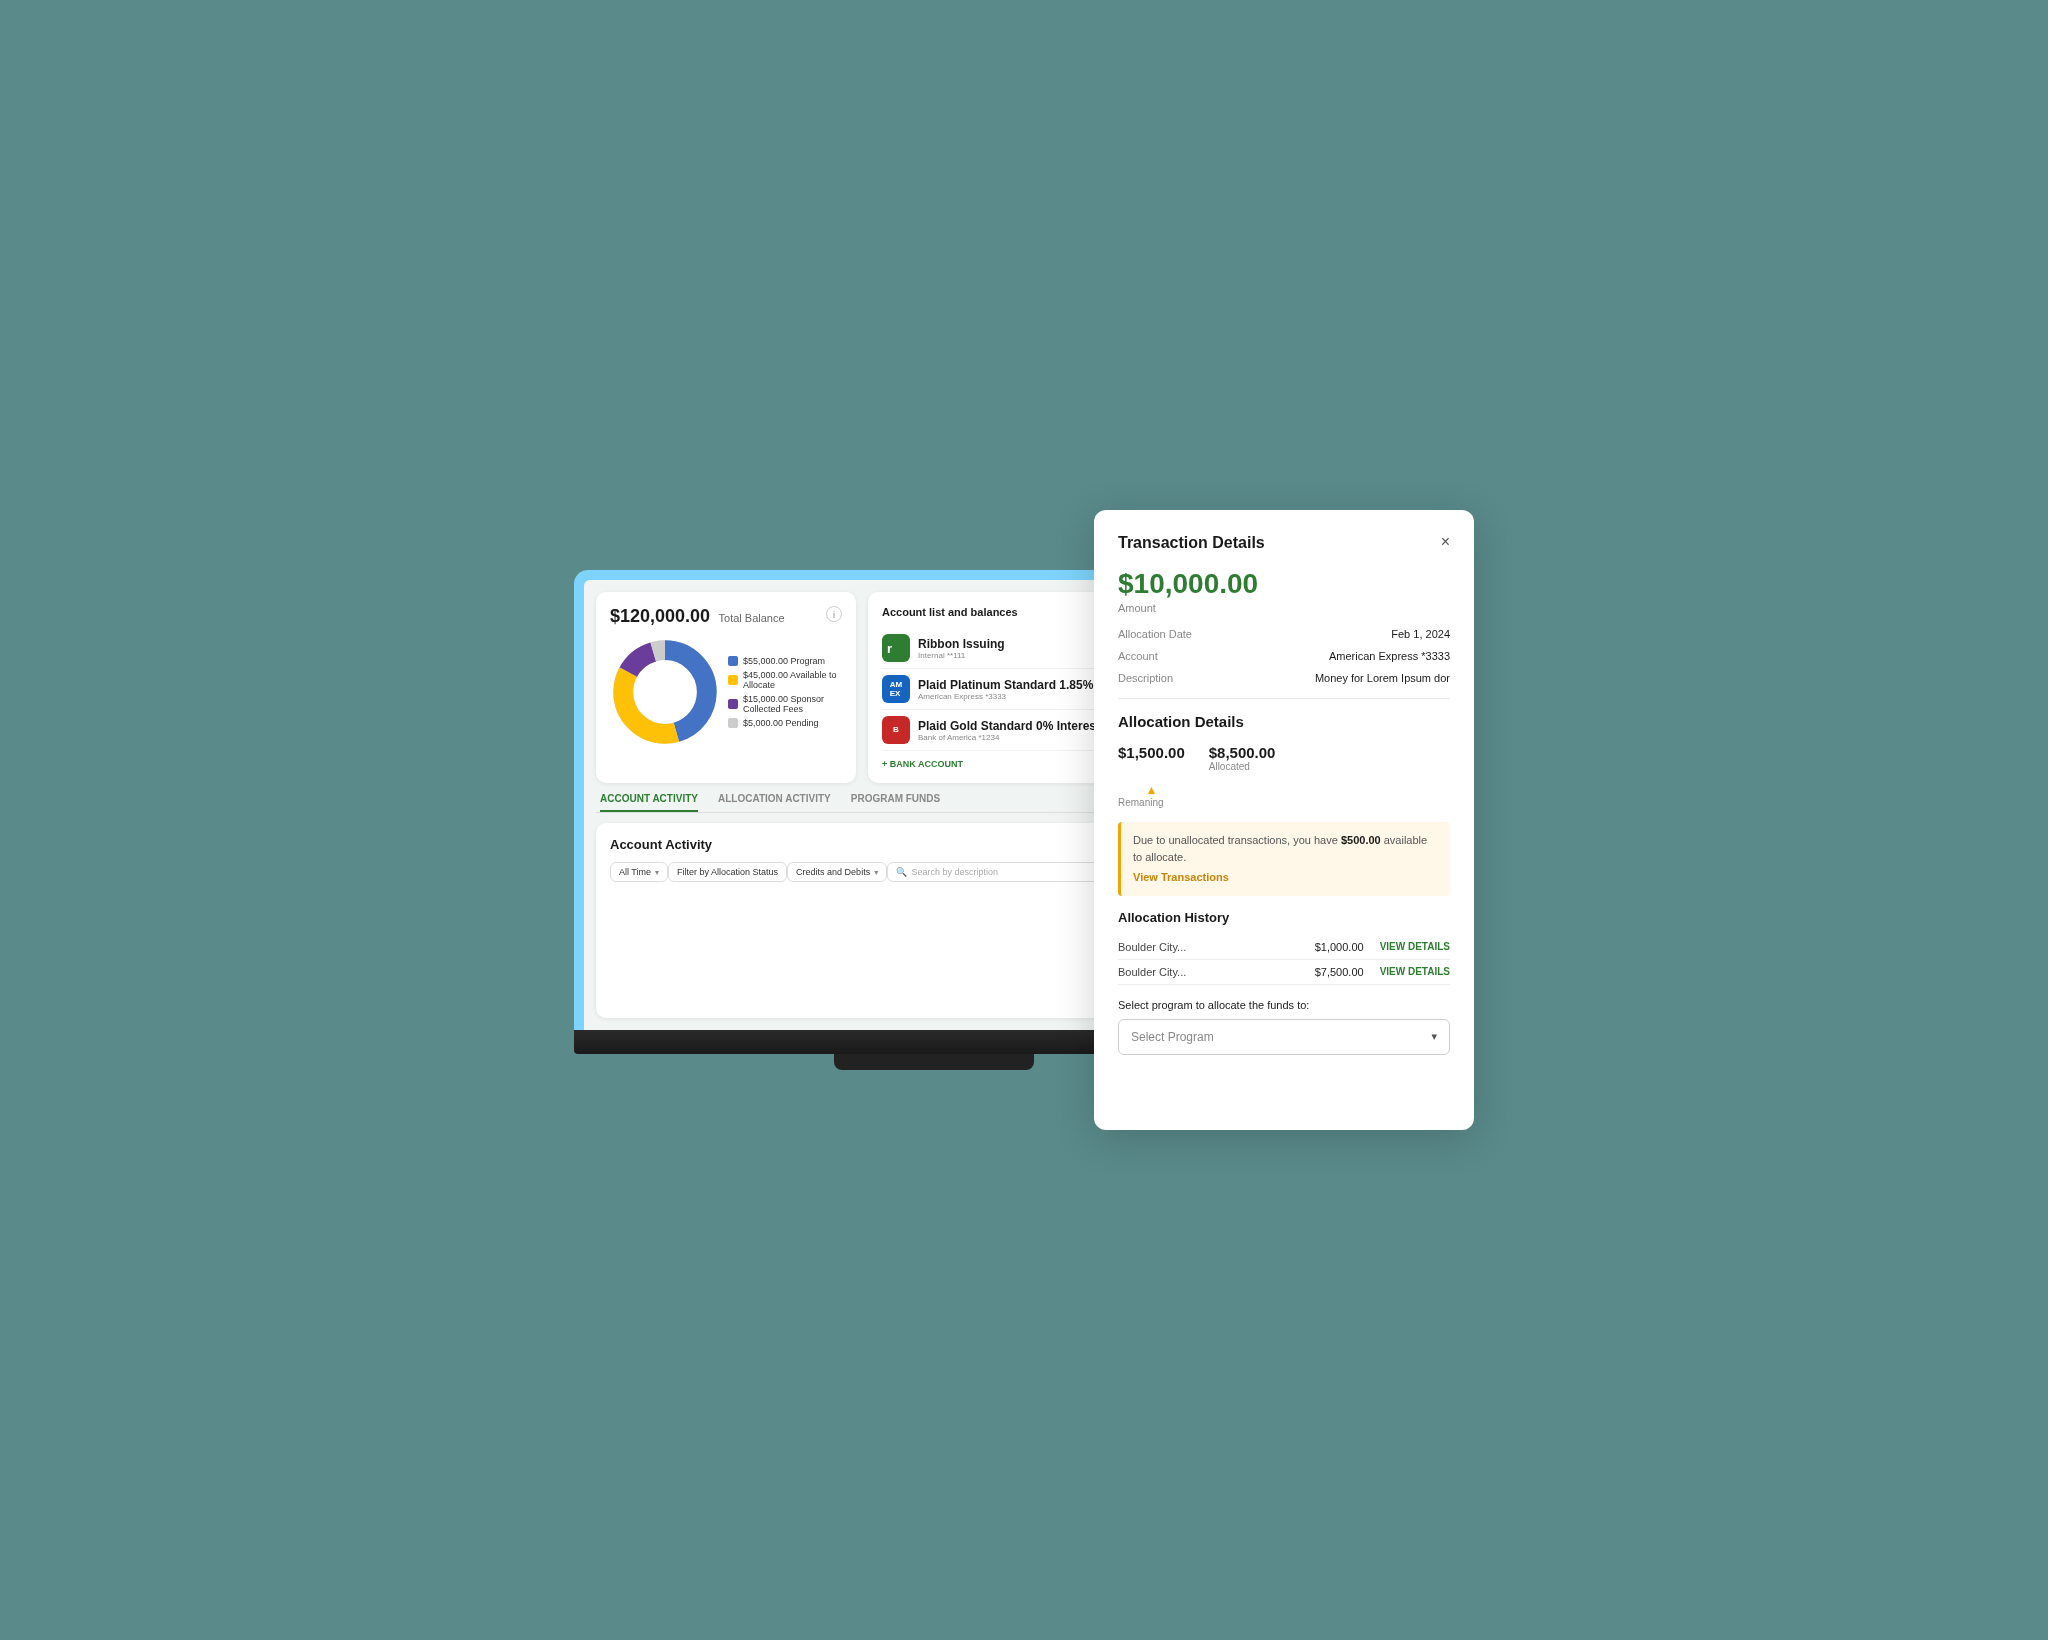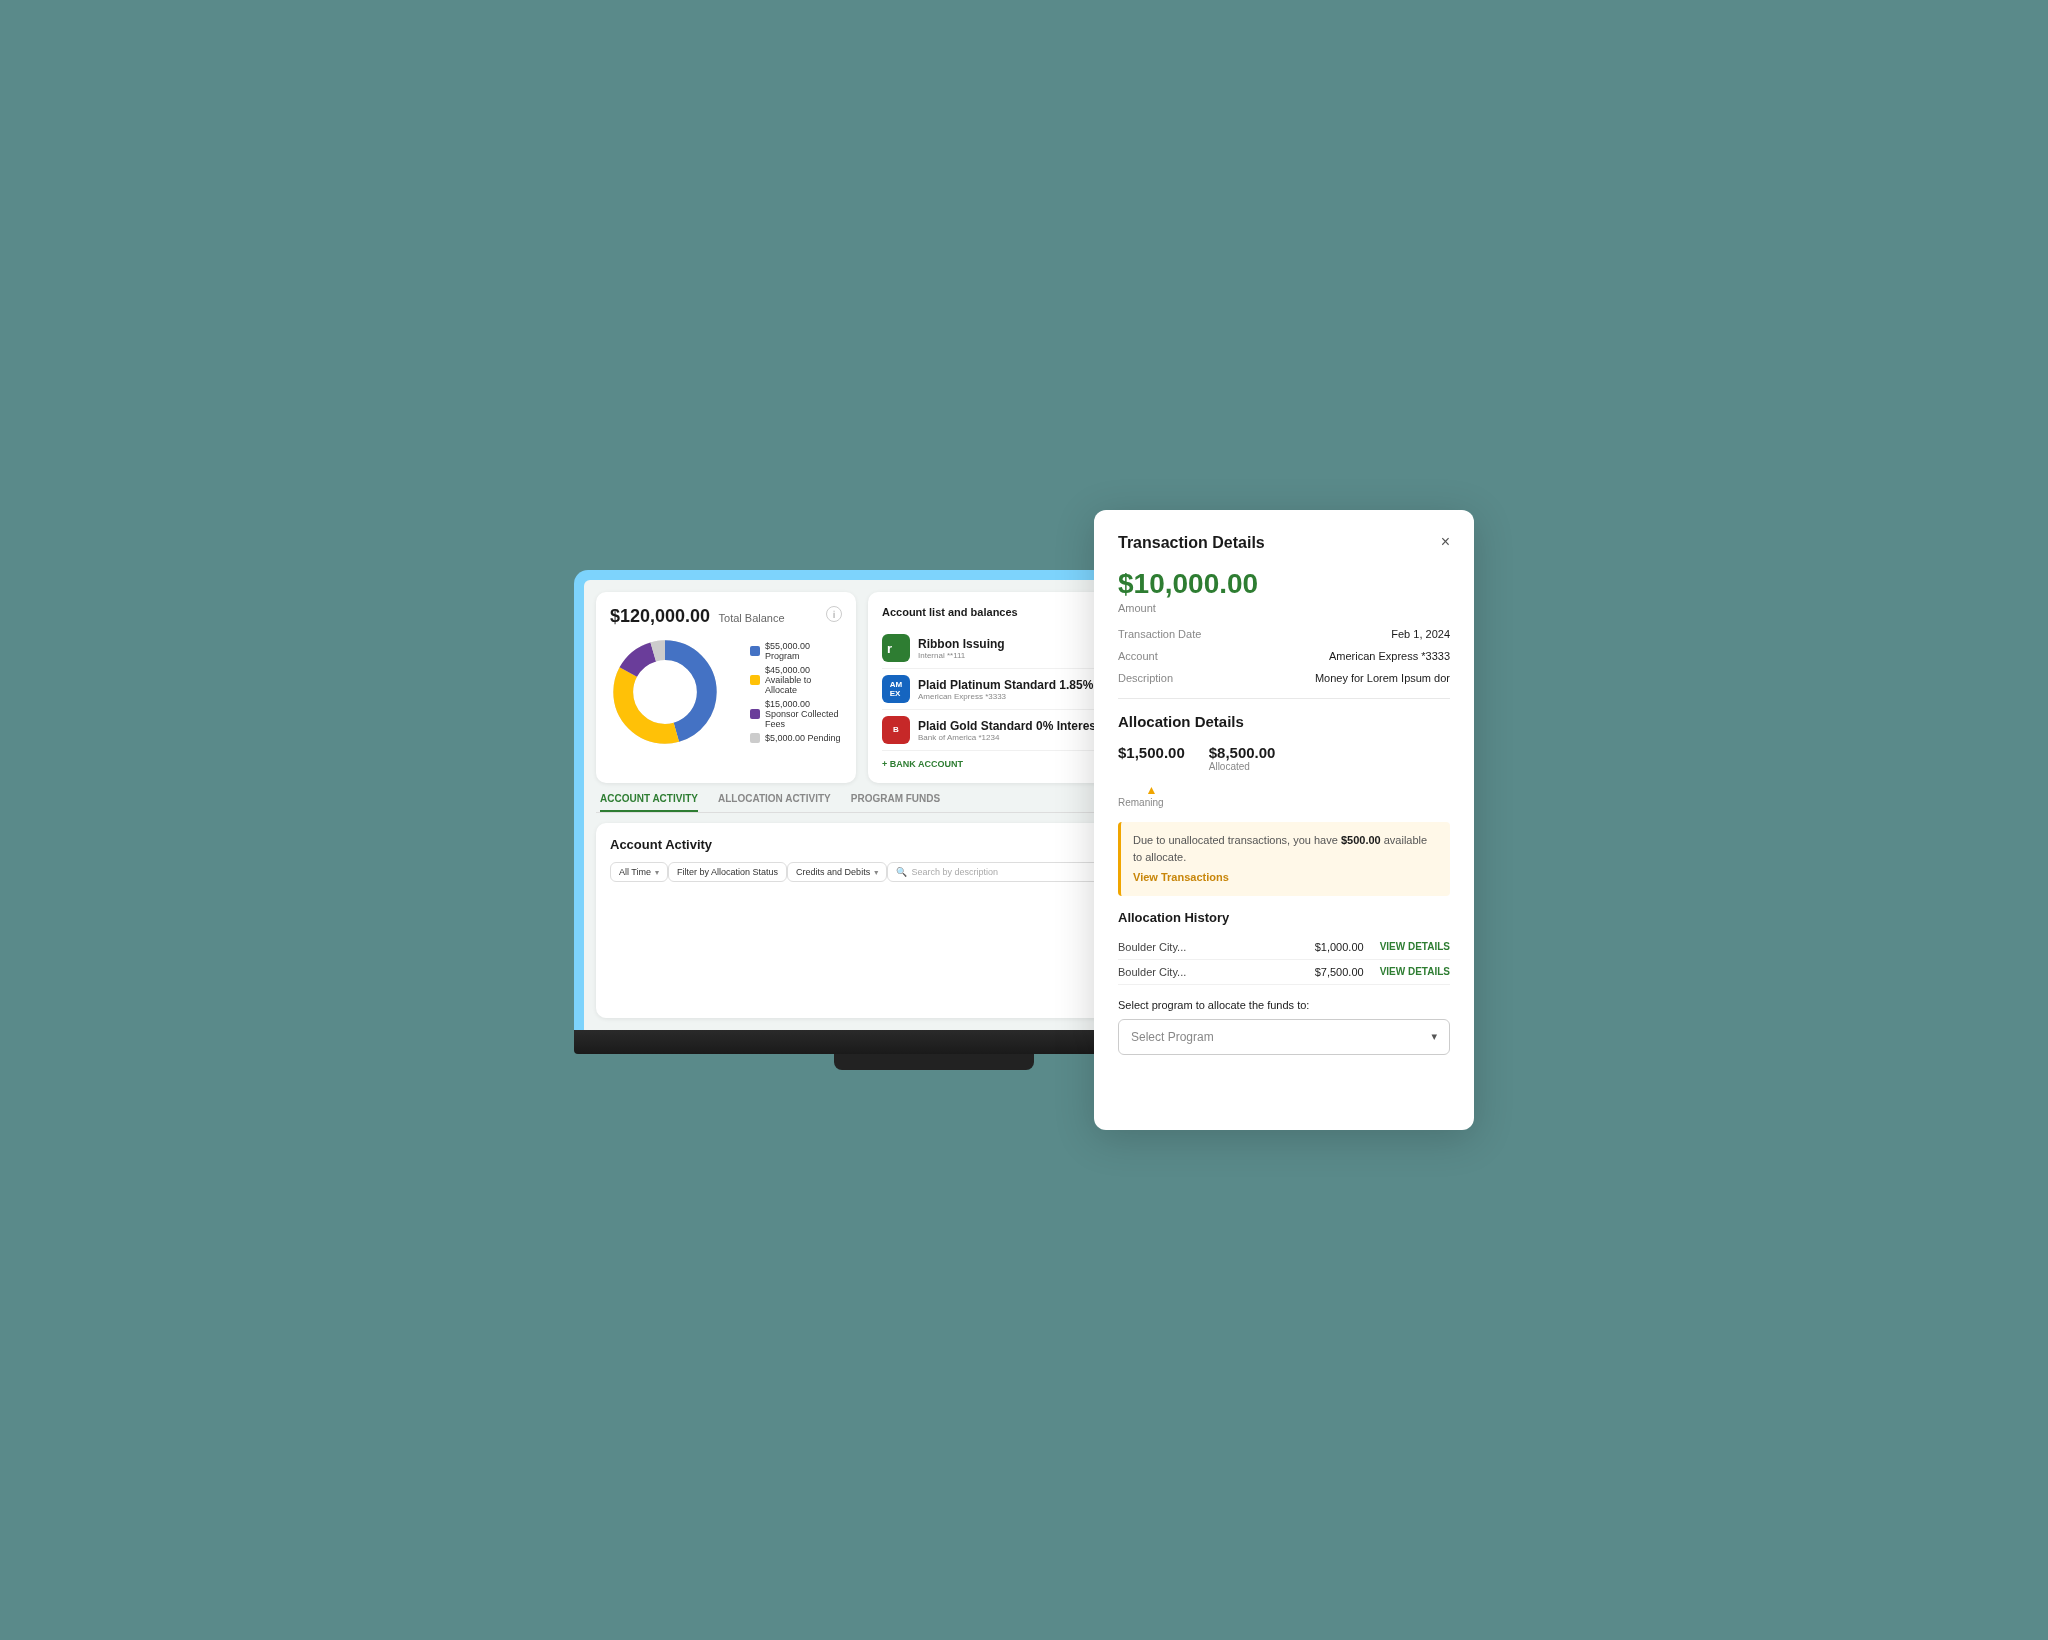--- a/index.html
+++ b/index.html
@@ -115,21 +115,21 @@
       display: flex;
       align-items: center;
       justify-content: center;
       font-size: 10px;
       cursor: pointer;
     }
 
     .chart-legend-row {
       display: flex;
       align-items: center;
-      gap: 30px;
+      gap: 8px;
     }
 
     .donut-chart {
       width: 110px;
       height: 110px;
       flex-shrink: 0;
     }
 
     .legend {
       display: flex;
@@ -629,21 +629,21 @@
   <div class="panel">
     <div class="panel-header">
       <span class="panel-title">Transaction Details</span>
       <button class="close-btn">×</button>
     </div>
 
     <div class="transaction-amount">$10,000.00</div>
     <div class="amount-label">Amount</div>
 
     <div class="detail-row">
-      <span class="detail-label">Transaction Date</span>
+      <span class="detail-label">Allocation Date</span>
       <span class="detail-value">Feb 1, 2024</span>
     </div>
     <div class="detail-row">
       <span class="detail-label">Account</span>
       <span class="detail-value">American Express *3333</span>
     </div>
     <div class="detail-row">
       <span class="detail-label">Description</span>
       <span class="detail-value">Money for Lorem Ipsum dor</span>
     </div>

